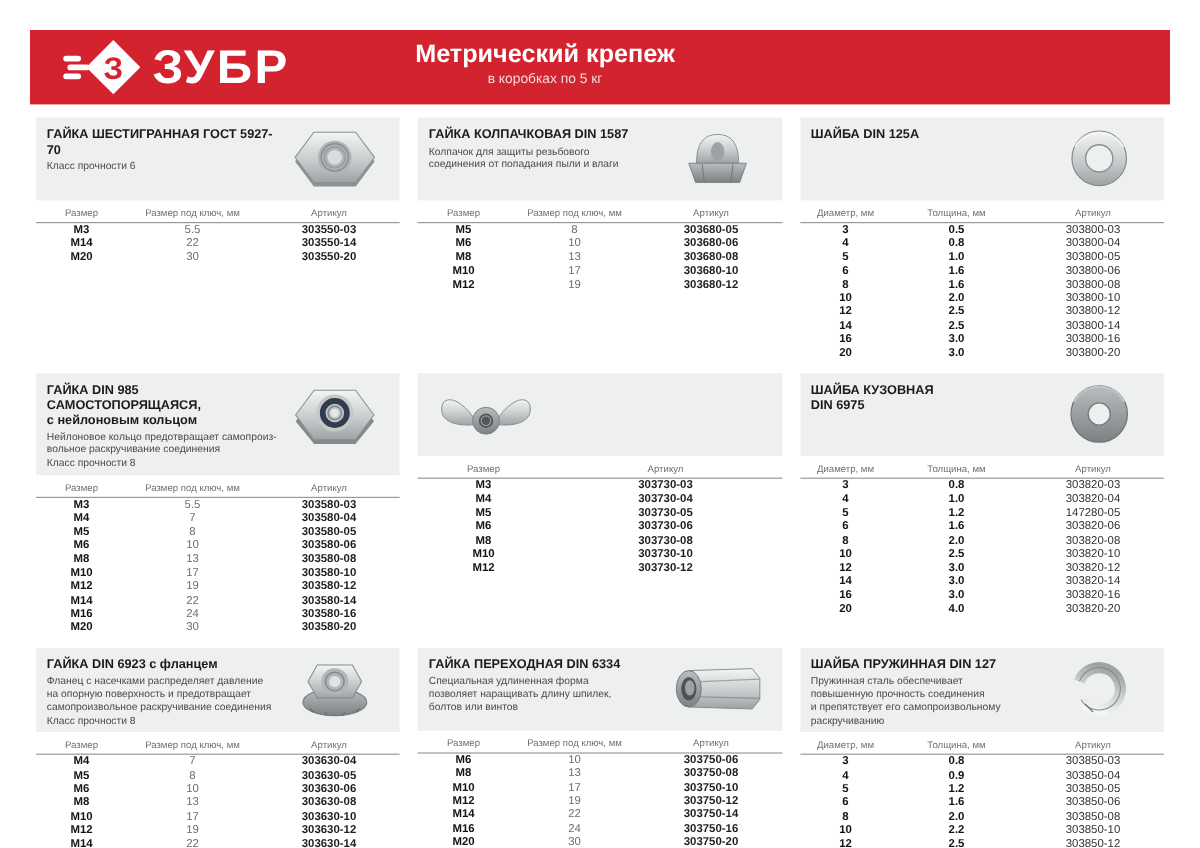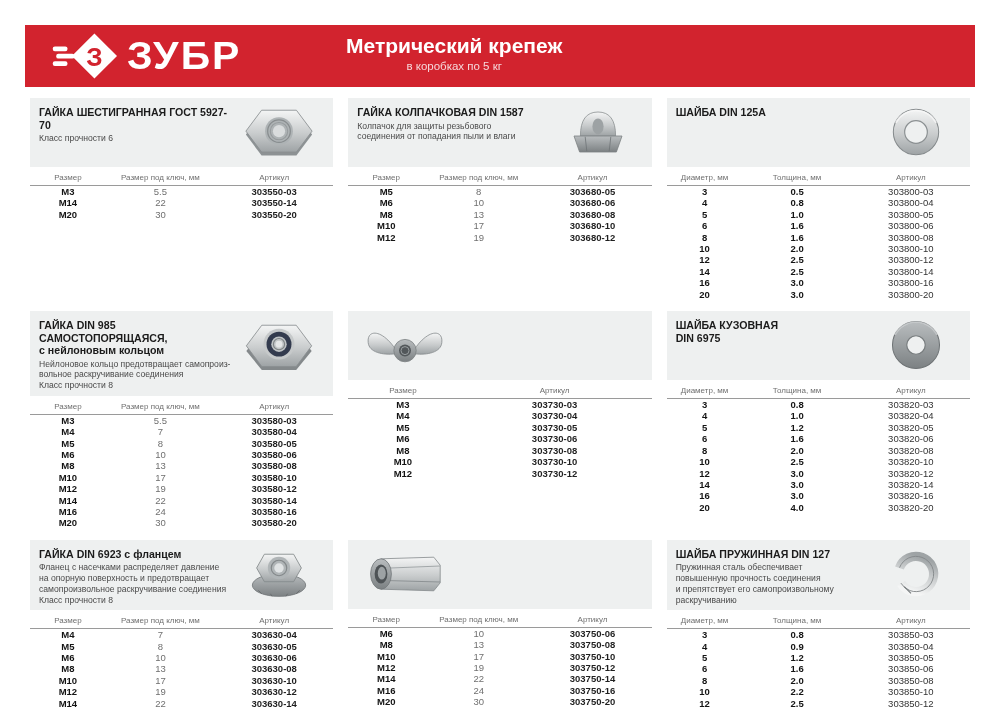--- a/index.html
+++ b/index.html
@@ -436,21 +436,21 @@
             <span class="art">303820-03</span>
           </div>
           <div class="trow cols3">
             <span class="size">4</span>
             <span class="mid">1.0</span>
             <span class="art">303820-04</span>
           </div>
           <div class="trow cols3">
             <span class="size">5</span>
             <span class="mid">1.2</span>
-            <span class="art">303820-05</span>
+            <span class="art">147280-05</span>
           </div>
           <div class="trow cols3">
             <span class="size">6</span>
             <span class="mid">1.6</span>
             <span class="art">303820-06</span>
           </div>
           <div class="trow cols3">
             <span class="size">8</span>
             <span class="mid">2.0</span>
             <span class="art">303820-08</span>
@@ -552,20 +552,30 @@
             <span class="size">М14</span>
             <span class="mid">22</span>
             <span class="art">303630-14</span>
           </div>
         </div>
     </div>
   </section>
 
   <section class="section nut">
     <div class="panel">
+      <div class="panel-text">
+        <h3 class="sec-title">
+            <div>ГАЙКА ПЕРЕХОДНАЯ DIN 6334</div>
+          </h3>
+        <div class="sec-desc">
+            <div>Специальная удлиненная форма</div>
+            <div>позволяет наращивать длину шпилек,</div>
+            <div>болтов или винтов</div>
+          </div>
+      </div>
       <div class="sec-img">
           <svg viewBox="0 0 120 62" width="100" height="54">
             <polygon points="30,12 96,10 104,20 104,42 96,52 30,50" fill="url(#g-metal)" stroke="#84898b" stroke-width="1"></polygon>
             <line x1="30" y1="24" x2="104" y2="21" stroke="#9fa4a6" stroke-width="1.2"></line>
             <line x1="30" y1="39" x2="104" y2="41" stroke="#8b9092" stroke-width="1.2"></line>
             <ellipse cx="30" cy="31" rx="13" ry="19" fill="url(#g-dark)" stroke="#74797b" stroke-width="1"></ellipse>
             <ellipse cx="30" cy="31" rx="8" ry="12" fill="#4e5356"></ellipse>
             <ellipse cx="31" cy="30" rx="5" ry="8" fill="#9da2a4"></ellipse>
           </svg>
         </div>

